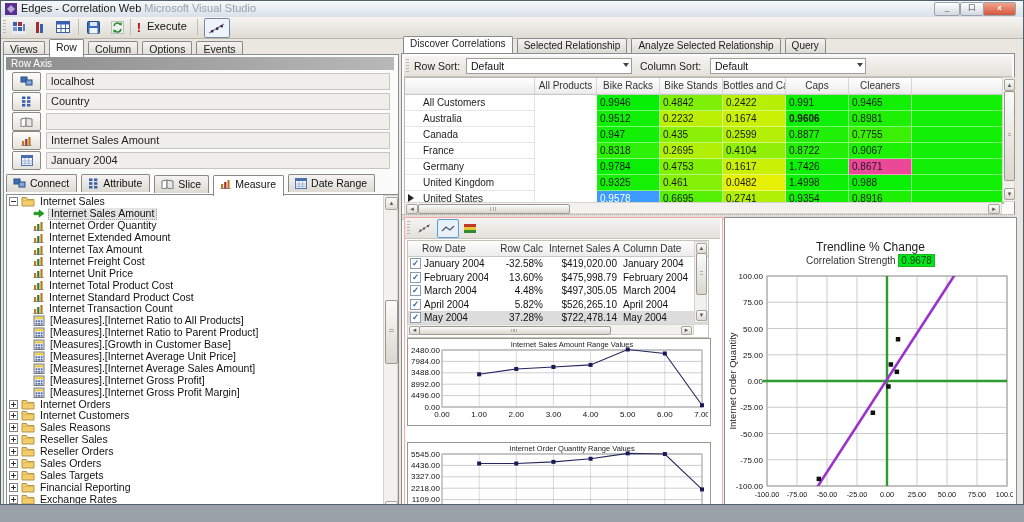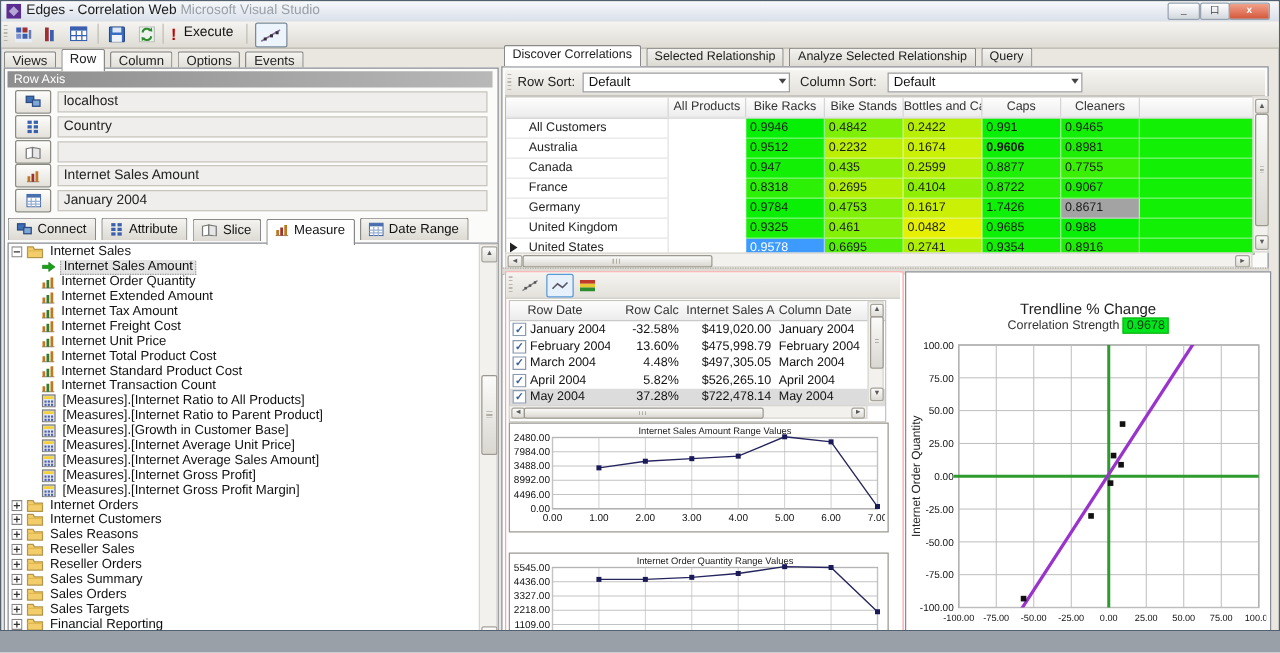--- a/index.html
+++ b/index.html
@@ -517,32 +517,20 @@
           <div class="ti">
             <svg width="9" height="9">
               <rect x="0.5" y="0.5" width="8" height="8" fill="#fff" stroke="#848484"></rect>
               <line x1="2" y1="4.5" x2="7" y2="4.5" stroke="#333"></line>
               <line x1="4.5" y1="2" x2="4.5" y2="7" stroke="#333"></line>
             </svg>
             <svg width="14" height="11">
               <path d="M1 3 L1 10 L13 10 L13 3.5 L6.5 3.5 L5.5 1.5 L1 1.5 Z" fill="#f2cd6a" stroke="#b2954a"></path>
               <line x1="1" y1="4.6" x2="13" y2="4.6" stroke="#e2b84e"></line>
             </svg>
-            <span class="lbl">Sales Summary</span>
-          </div>
-          <div class="ti">
-            <svg width="9" height="9">
-              <rect x="0.5" y="0.5" width="8" height="8" fill="#fff" stroke="#848484"></rect>
-              <line x1="2" y1="4.5" x2="7" y2="4.5" stroke="#333"></line>
-              <line x1="4.5" y1="2" x2="4.5" y2="7" stroke="#333"></line>
-            </svg>
-            <svg width="14" height="11">
-              <path d="M1 3 L1 10 L13 10 L13 3.5 L6.5 3.5 L5.5 1.5 L1 1.5 Z" fill="#f2cd6a" stroke="#b2954a"></path>
-              <line x1="1" y1="4.6" x2="13" y2="4.6" stroke="#e2b84e"></line>
-            </svg>
             <span class="lbl">Sales Orders</span>
           </div>
           <div class="ti">
             <svg width="9" height="9">
               <rect x="0.5" y="0.5" width="8" height="8" fill="#fff" stroke="#848484"></rect>
               <line x1="2" y1="4.5" x2="7" y2="4.5" stroke="#333"></line>
               <line x1="4.5" y1="2" x2="4.5" y2="7" stroke="#333"></line>
             </svg>
             <svg width="14" height="11">
               <path d="M1 3 L1 10 L13 10 L13 3.5 L6.5 3.5 L5.5 1.5 L1 1.5 Z" fill="#f2cd6a" stroke="#b2954a"></path>
@@ -653,30 +641,30 @@
           <div class="ccell cval" style="width: 63px; background: rgb(27, 240, 5);">0.9067</div>
           <div class="ccell cval" style="width: 92px; background: rgb(17, 240, 5);"></div>
         </div>
         <div class="crow">
           <div class="ccell clabel" style="width: 130px;">Germany</div>
           <div class="ccell cval" style="width: 62px; background: rgb(255, 255, 255);"></div>
           <div class="ccell cval" style="width: 63px; background: rgb(10, 240, 5);">0.9784</div>
           <div class="ccell cval" style="width: 63px; background: rgb(128, 240, 5);">0.4753</div>
           <div class="ccell cval" style="width: 63px; background: rgb(202, 240, 5);">0.1617</div>
           <div class="ccell cval" style="width: 63px; background: rgb(14, 240, 5);">1.7426</div>
-          <div class="ccell cval" style="width: 63px; background: #a3a3a3;">0.8671</div>
+          <div class="ccell cval" style="width: 63px; background: #ec4899;">0.8671</div>
           <div class="ccell cval" style="width: 92px; background: rgb(17, 240, 5);"></div>
         </div>
         <div class="crow">
           <div class="ccell clabel" style="width: 130px;">United Kingdom</div>
           <div class="ccell cval" style="width: 62px; background: rgb(255, 255, 255);"></div>
           <div class="ccell cval" style="width: 63px; background: rgb(21, 240, 5);">0.9325</div>
           <div class="ccell cval" style="width: 63px; background: rgb(132, 240, 5);">0.461</div>
           <div class="ccell cval" style="width: 63px; background: rgb(229, 240, 5);">0.0482</div>
-          <div class="ccell cval" style="width: 63px; background: rgb(12, 240, 5);">0.9685</div>
+          <div class="ccell cval" style="width: 63px; background: rgb(12, 240, 5);">1.4998</div>
           <div class="ccell cval" style="width: 63px; background: rgb(8, 240, 5);">0.988</div>
           <div class="ccell cval" style="width: 92px; background: rgb(17, 240, 5);"></div>
         </div>
         <div class="crow">
           <div class="ccell clabel" style="width: 130px;">United States<span class="cmark"></span></div>
           <div class="ccell cval" style="width: 62px; background: rgb(255, 255, 255);"></div>
           <div class="ccell cval" style="width: 63px; background: rgb(61, 155, 255); color: rgb(255, 255, 255);">0.9578</div>
           <div class="ccell cval" style="width: 63px; background: rgb(83, 240, 5);">0.6695</div>
           <div class="ccell cval" style="width: 63px; background: rgb(175, 240, 5);">0.2741</div>
           <div class="ccell cval" style="width: 63px; background: rgb(20, 240, 5);">0.9354</div>

